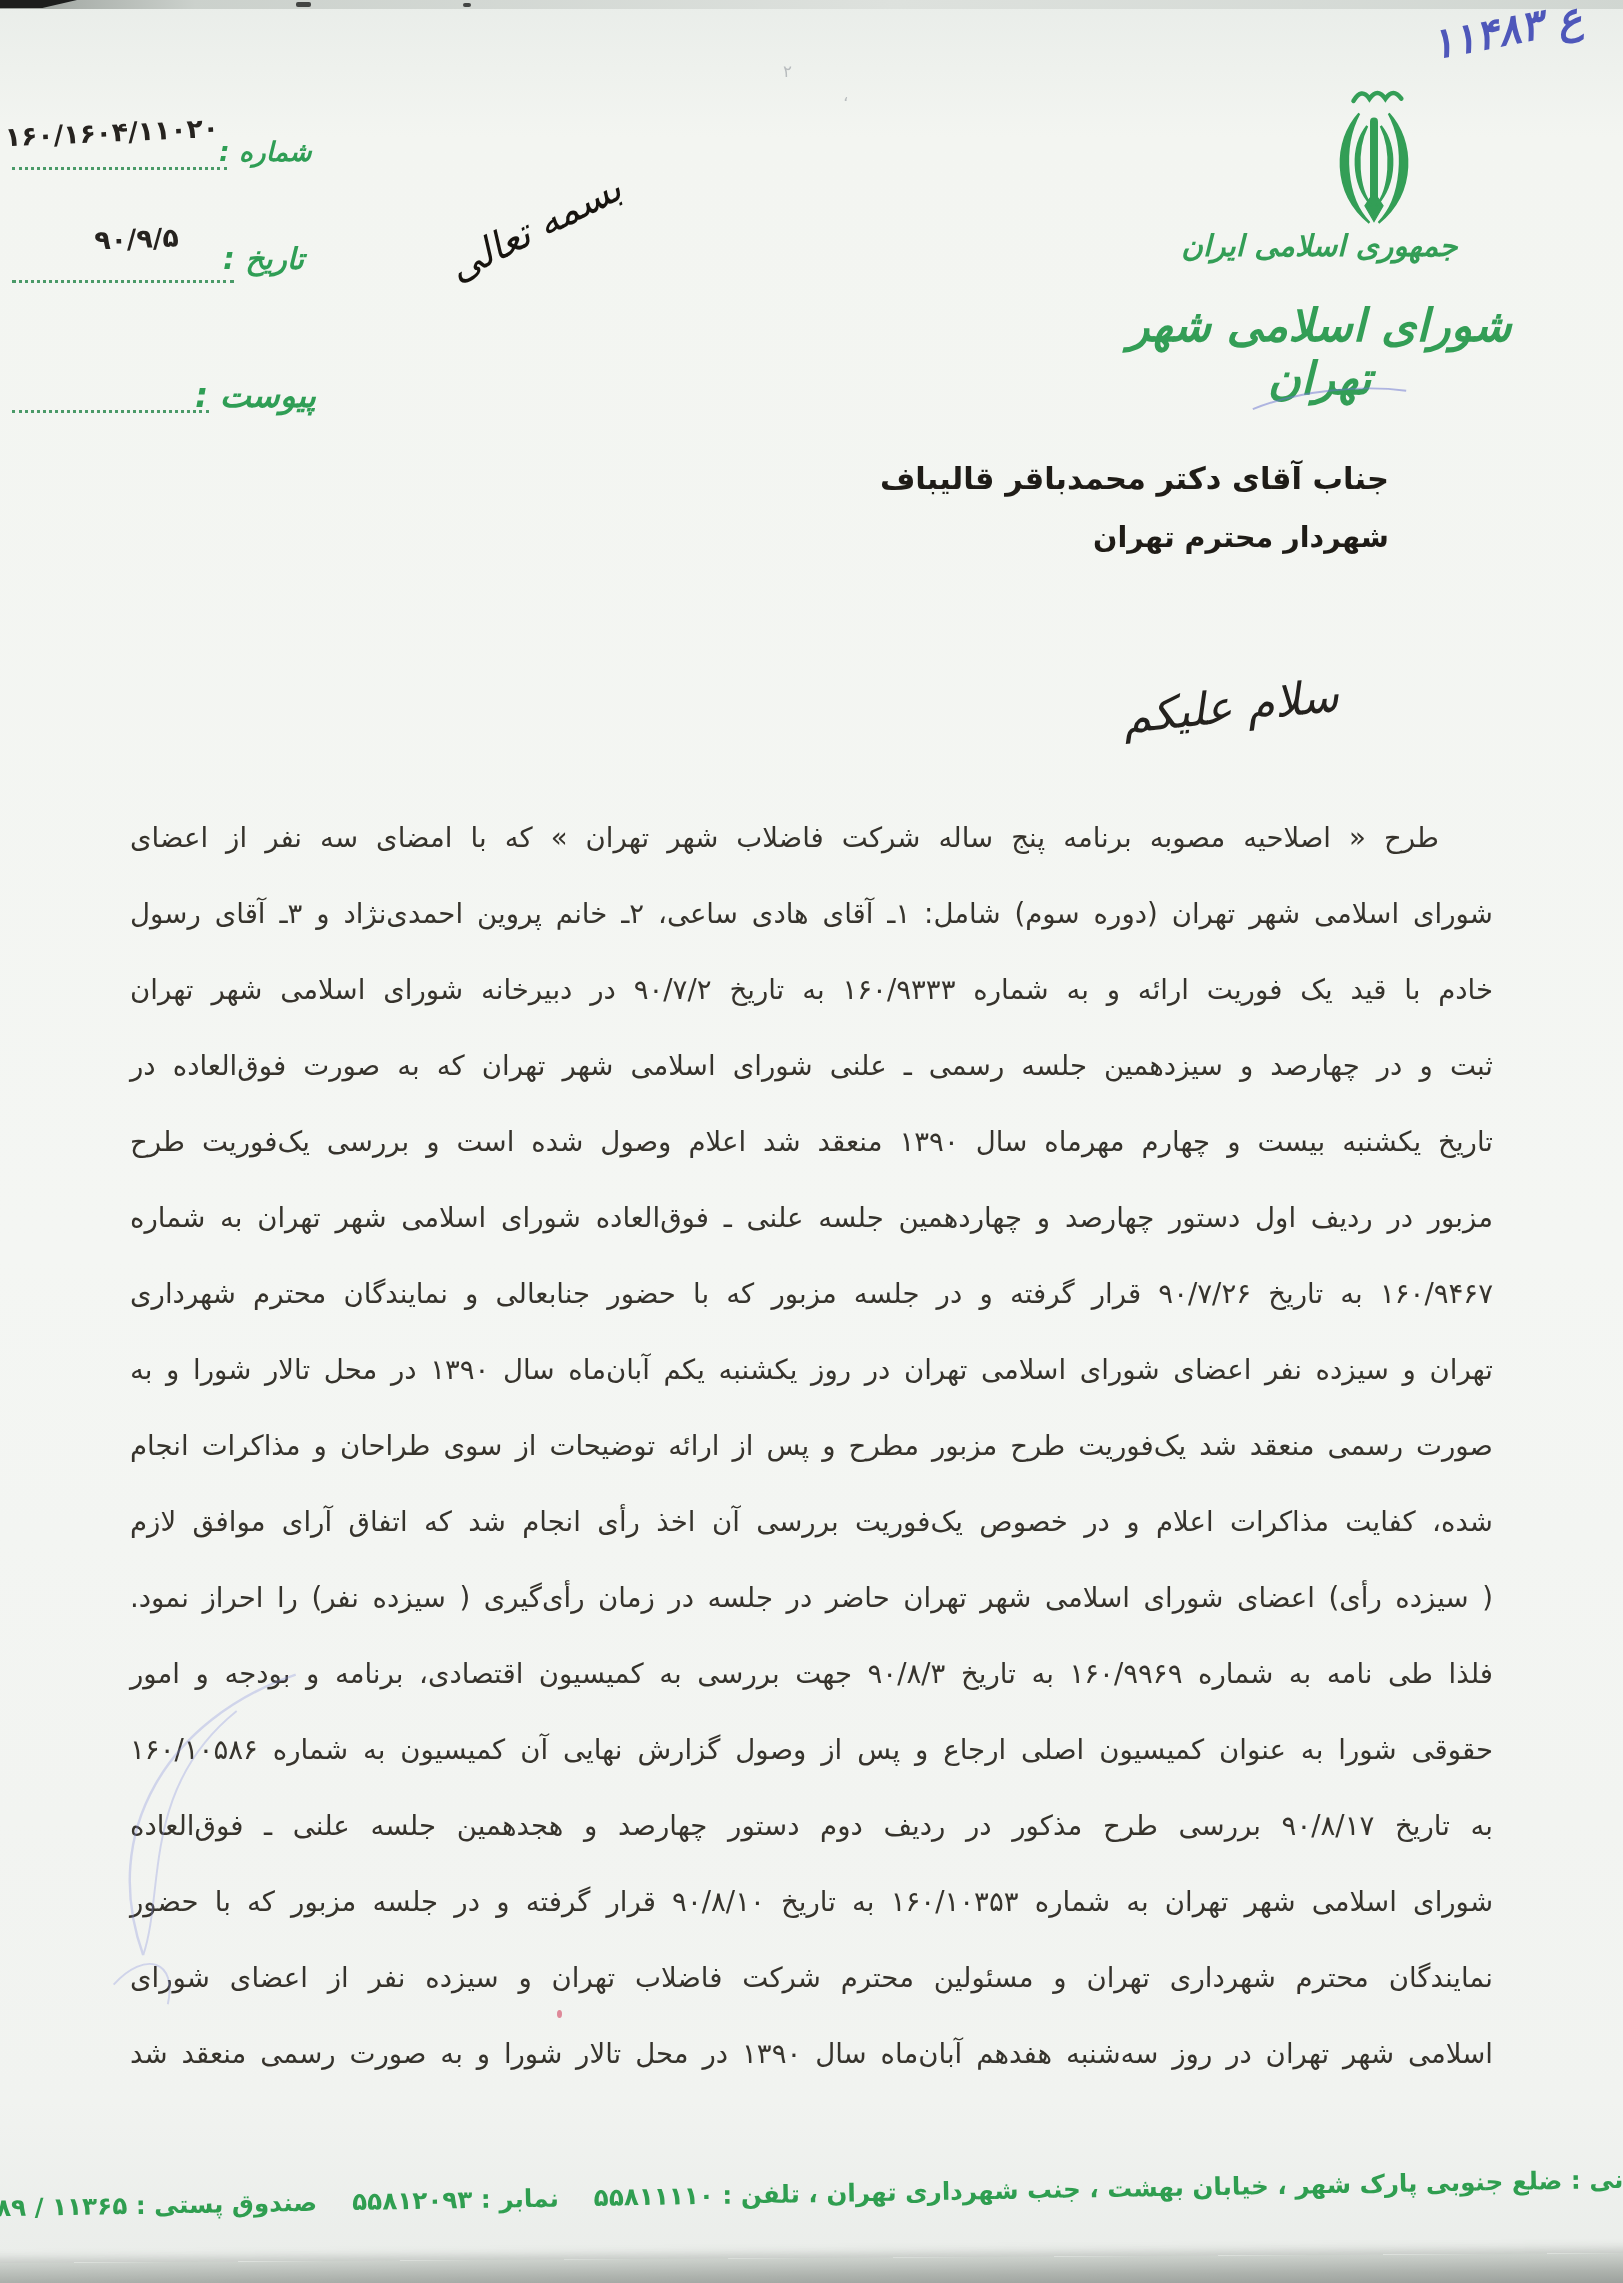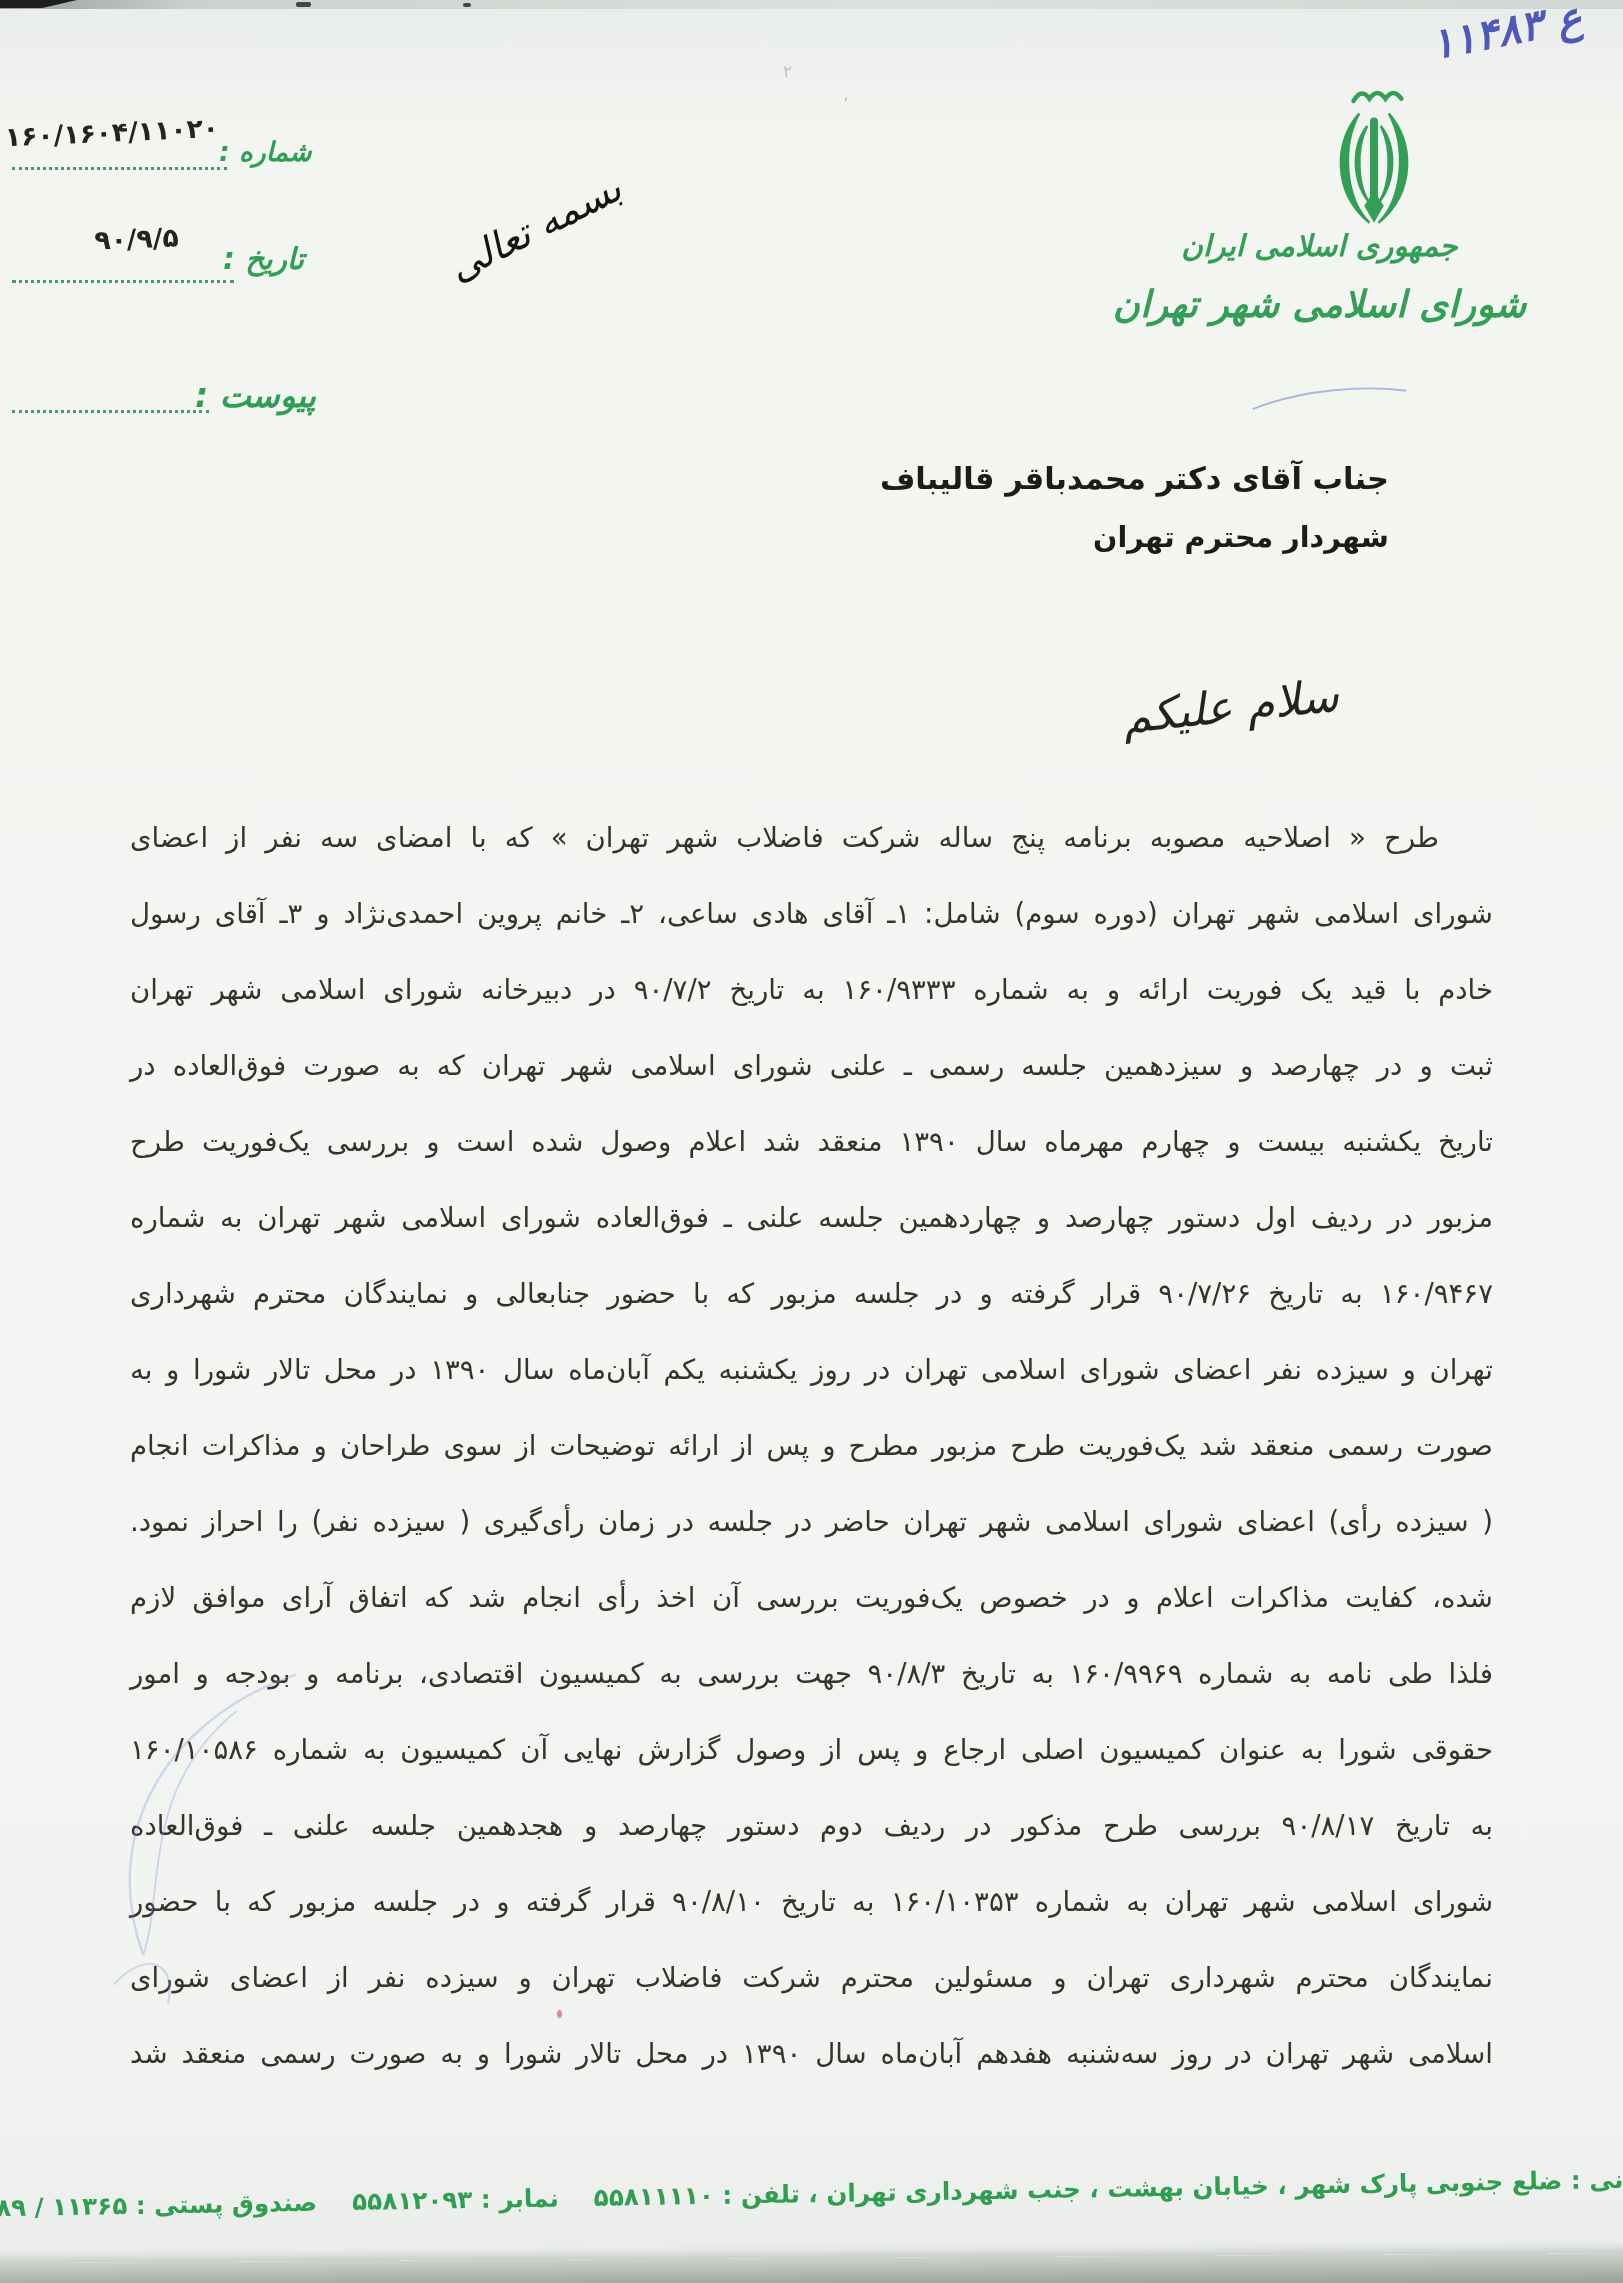--- a/index.html
+++ b/index.html
@@ -21,22 +21,22 @@
   .red-speck{position:absolute;left:557px;top:2010px;width:4.9px;height:7.9px;background:#d4506a;border-radius:50%;opacity:.65;}
 
   
   .hand-number{position:absolute;right:41px;top:5.9px;direction:rtl;color:#3e47b5;
     font-size:42px;font-style:italic;font-weight:bold;transform:rotate(-11deg);letter-spacing:3px;opacity:.9;}
 
   
   .emblem{position:absolute;left:1316px;top:85px;width:116px;height:148px;}
   .republic{position:absolute;left:1162px;top:229px;width:315px;text-align:center;direction:rtl;
     color:#339e56;font-size:29.6px;font-weight:bold;font-style:italic;}
-  .council{position:absolute;left:1103px;top:283px;width:433px;text-align:center;direction:rtl;
-    color:#339e56;font-size:37px;font-weight:bold;font-style:italic;letter-spacing:1px;}
+  .council{position:absolute;left:1103px;top:299px;width:433px;text-align:center;direction:rtl;
+    color:#339e56;font-size:45px;font-weight:bold;font-style:italic;letter-spacing:1px;}
   .blue-curve{position:absolute;left:1246px;top:382px;width:167px;height:33px;}
 
   
   .bismillah{position:absolute;left:441px;top:205px;direction:rtl;color:#17140f;
     font-size:39px;font-style:italic;font-weight:500;transform:rotate(-27deg);letter-spacing:-1px;}
 
   
   .field-label{position:absolute;direction:rtl;color:#2f9e55;font-style:italic;font-weight:bold;}
   .leader{position:absolute;border-bottom:3px dotted #4a9a68;height:0;}
   .field-value{position:absolute;direction:rtl;color:#26231f;font-weight:bold;font-size:26.6px;text-align:center;}
@@ -121,22 +121,22 @@
   <div class="body-block">
     <div class="body-line indent">طرح « اصلاحیه مصوبه برنامه پنج ساله شرکت فاضلاب شهر تهران » که با امضای سه نفر از اعضای</div>
     <div class="body-line">شورای اسلامی شهر تهران (دوره سوم) شامل: ۱ـ آقای هادی ساعی، ۲ـ خانم پروین احمدی‌نژاد و ۳ـ آقای رسول</div>
     <div class="body-line">خادم با قید یک فوریت ارائه و به شماره ۱۶۰/۹۳۳۳ به تاریخ ۹۰/۷/۲ در دبیرخانه شورای اسلامی شهر تهران</div>
     <div class="body-line">ثبت و در چهارصد و سیزدهمین جلسه رسمی ـ علنی شورای اسلامی شهر تهران که به صورت فوق‌العاده در</div>
     <div class="body-line">تاریخ یکشنبه بیست و چهارم مهرماه سال ۱۳۹۰ منعقد شد اعلام وصول شده است و بررسی یک‌فوریت طرح</div>
     <div class="body-line">مزبور در ردیف اول دستور چهارصد و چهاردهمین جلسه علنی ـ فوق‌العاده شورای اسلامی شهر تهران به شماره</div>
     <div class="body-line">۱۶۰/۹۴۶۷ به تاریخ ۹۰/۷/۲۶ قرار گرفته و در جلسه مزبور که با حضور جنابعالی و نمایندگان محترم شهرداری</div>
     <div class="body-line">تهران و سیزده نفر اعضای شورای اسلامی تهران در روز یکشنبه یکم آبان‌ماه سال ۱۳۹۰ در محل تالار شورا و به</div>
     <div class="body-line">صورت رسمی منعقد شد یک‌فوریت طرح مزبور مطرح و پس از ارائه توضیحات از سوی طراحان و مذاکرات انجام</div>
+    <div class="body-line">شده، کفایت مذاکرات اعلام و در خصوص یک‌فوریت بررسی آن اخذ رأی انجام شد که اتفاق آرای موافق لازم</div>
     <div class="body-line">( سیزده رأی) اعضای شورای اسلامی شهر تهران حاضر در جلسه در زمان رأی‌گیری ( سیزده نفر) را احراز نمود.</div>
-    <div class="body-line">شده، کفایت مذاکرات اعلام و در خصوص یک‌فوریت بررسی آن اخذ رأی انجام شد که اتفاق آرای موافق لازم</div>
     <div class="body-line">فلذا طی نامه به شماره ۱۶۰/۹۹۶۹ به تاریخ ۹۰/۸/۳ جهت بررسی به کمیسیون اقتصادی، برنامه و بودجه و امور</div>
     <div class="body-line">حقوقی شورا به عنوان کمیسیون اصلی ارجاع و پس از وصول گزارش نهایی آن کمیسیون به شماره ۱۶۰/۱۰۵۸۶</div>
     <div class="body-line">به تاریخ ۹۰/۸/۱۷ بررسی طرح مذکور در ردیف دوم دستور چهارصد و هجدهمین جلسه علنی ـ فوق‌العاده</div>
     <div class="body-line">شورای اسلامی شهر تهران به شماره ۱۶۰/۱۰۳۵۳ به تاریخ ۹۰/۸/۱۰ قرار گرفته و در جلسه مزبور که با حضور</div>
     <div class="body-line">نمایندگان محترم شهرداری تهران و مسئولین محترم شرکت فاضلاب تهران و سیزده نفر از اعضای شورای</div>
     <div class="body-line">اسلامی شهر تهران در روز سه‌شنبه هفدهم آبان‌ماه سال ۱۳۹۰ در محل تالار شورا و به صورت رسمی منعقد شد</div>
   </div>
 
   <svg class="doodle" viewBox="0 0 270 380">
     <path d="M215,25 C85,70 15,185 60,310" fill="none" stroke="#8a93dd" stroke-width="2.5"></path>

